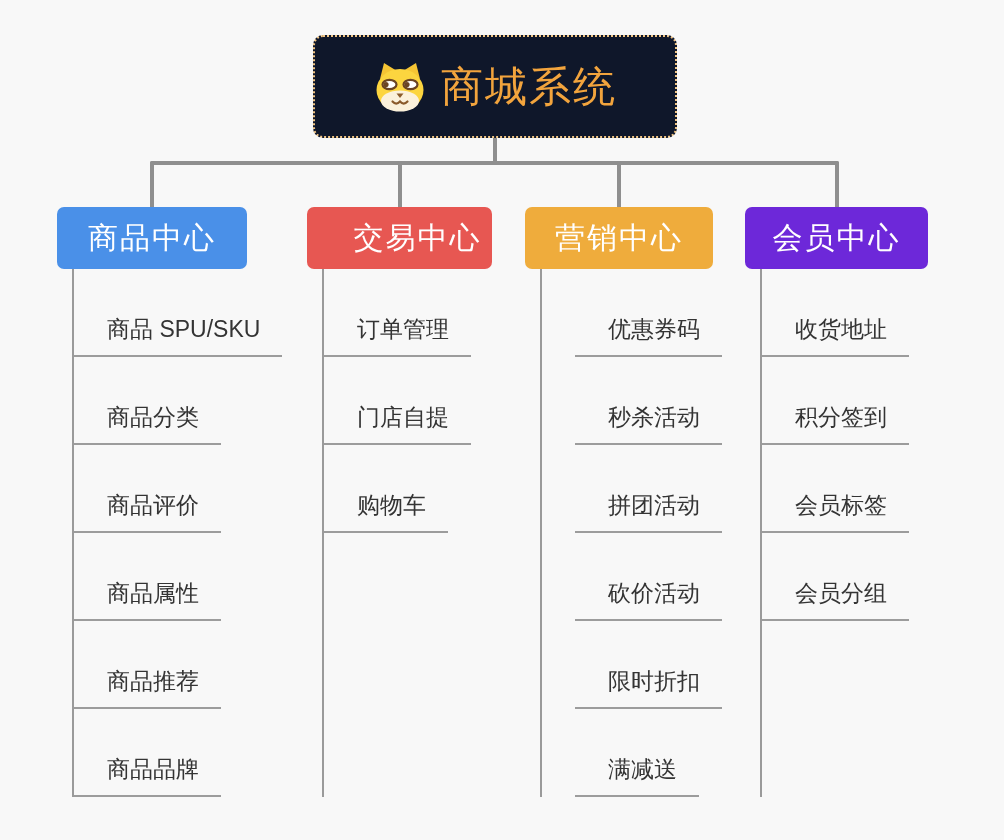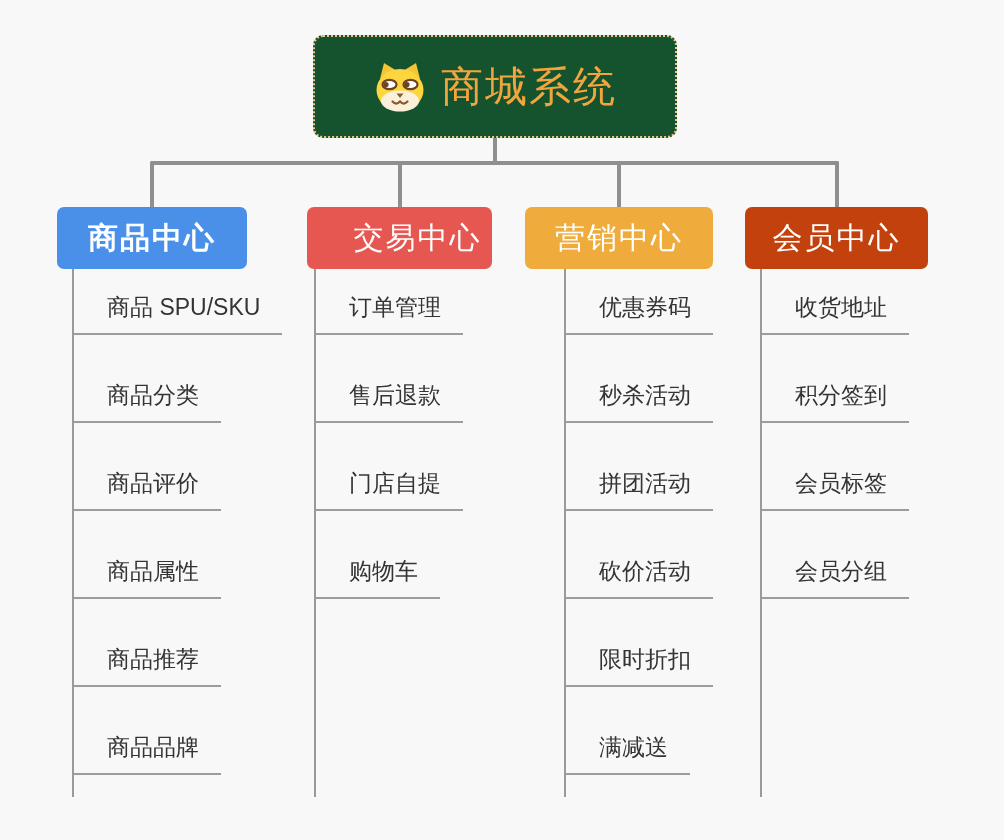--- a/index.html
+++ b/index.html
@@ -12,21 +12,21 @@
     height: 840px;
     background: #f8f8f8;
     overflow: hidden;
   }
 
   
   .root-node {
     position: absolute;
     left: 313px; top: 35px;
     width: 364px; height: 103px;
-    background: #14532d;
+    background: #0f172a;
     border: 2px dotted #f2c685;
     border-radius: 10px;
     display: flex;
     align-items: center;
     justify-content: center;
     gap: 14px;
   }
   .root-title {
     font-size: 42px;
     letter-spacing: 2px;
@@ -65,28 +65,28 @@
   .bh-4 { left: 745px; width: 183px; }
 
   
   .children {
     position: absolute;
     top: 269px;
     height: 528px;
     border-left: 2px solid #9a9a9a;
   }
   .col-1 { left: 72px; }
-  .col-2 { left: 314px; }
-  .col-3 { left: 564px; }
+  .col-2 { left: 322px; }
+  .col-3 { left: 540px; padding-left: 33px; }
   .col-4 { left: 760px; }
 
   .child-row {
     height: 88px;
     display: flex;
-    align-items: center;
+    align-items: flex-end;
   }
   .child-label {
     display: inline-block;
     font-size: 23px;
     color: #343434;
     padding: 0 22px 10px 33px;
     border-bottom: 2px solid #9c9c9c;
     white-space: nowrap;
   }
 </style>
@@ -111,21 +111,21 @@
       <ellipse cx="16.5" cy="22.5" rx="7" ry="4.6" fill="#ffffff" stroke="#6B4423" stroke-width="2.2"></ellipse>
       <ellipse cx="37.5" cy="22.5" rx="7" ry="4.6" fill="#ffffff" stroke="#6B4423" stroke-width="2.2"></ellipse>
       <circle cx="13" cy="22.5" r="2.6" fill="#6B4423"></circle>
       <circle cx="34" cy="22.5" r="2.6" fill="#6B4423"></circle>
       <path d="M23.5 31.5 h7 l-3.5 4.5 z" fill="#8A5A2B"></path>
       <path d="M19.5 39.5 q3.7 4.2 7.5 0 q3.7 4.2 7.5 0" stroke="#8A5A2B" stroke-width="2.2" fill="none" stroke-linecap="round"></path>
     </svg>
     <span class="root-title">商城系统</span>
   </div>
 
-  <div class="branch-header bh-1" style="background: rgb(74, 144, 232); font-weight: bold;">商品中心</div>
+  <div class="branch-header bh-1" style="background: rgb(74, 144, 232);">商品中心</div>
   <div class="children col-1">
     <div class="child-row">
         <span class="child-label">商品 SPU/SKU</span>
       </div>
     <div class="child-row">
         <span class="child-label">商品分类</span>
       </div>
     <div class="child-row">
         <span class="child-label">商品评价</span>
       </div>
@@ -137,23 +137,20 @@
       </div>
     <div class="child-row">
         <span class="child-label">商品品牌</span>
       </div>
   </div>
 
   <div class="branch-header bh-2" style="background: rgb(231, 87, 82); padding-left: 36px;">交易中心</div>
   <div class="children col-2">
     <div class="child-row">
         <span class="child-label">订单管理</span>
-      </div>
-    <div class="child-row">
-        <span class="child-label">售后退款</span>
       </div>
     <div class="child-row">
         <span class="child-label">门店自提</span>
       </div>
     <div class="child-row">
         <span class="child-label">购物车</span>
       </div>
   </div>
 
   <div class="branch-header bh-3" style="background: rgb(239, 172, 60);">营销中心</div>
@@ -171,21 +168,21 @@
         <span class="child-label">砍价活动</span>
       </div>
     <div class="child-row">
         <span class="child-label">限时折扣</span>
       </div>
     <div class="child-row">
         <span class="child-label">满减送</span>
       </div>
   </div>
 
-  <div class="branch-header bh-4" style="background: #c2410c;">会员中心</div>
+  <div class="branch-header bh-4" style="background: #6d28d9;">会员中心</div>
   <div class="children col-4">
     <div class="child-row">
         <span class="child-label">收货地址</span>
       </div>
     <div class="child-row">
         <span class="child-label">积分签到</span>
       </div>
     <div class="child-row">
         <span class="child-label">会员标签</span>
       </div>

